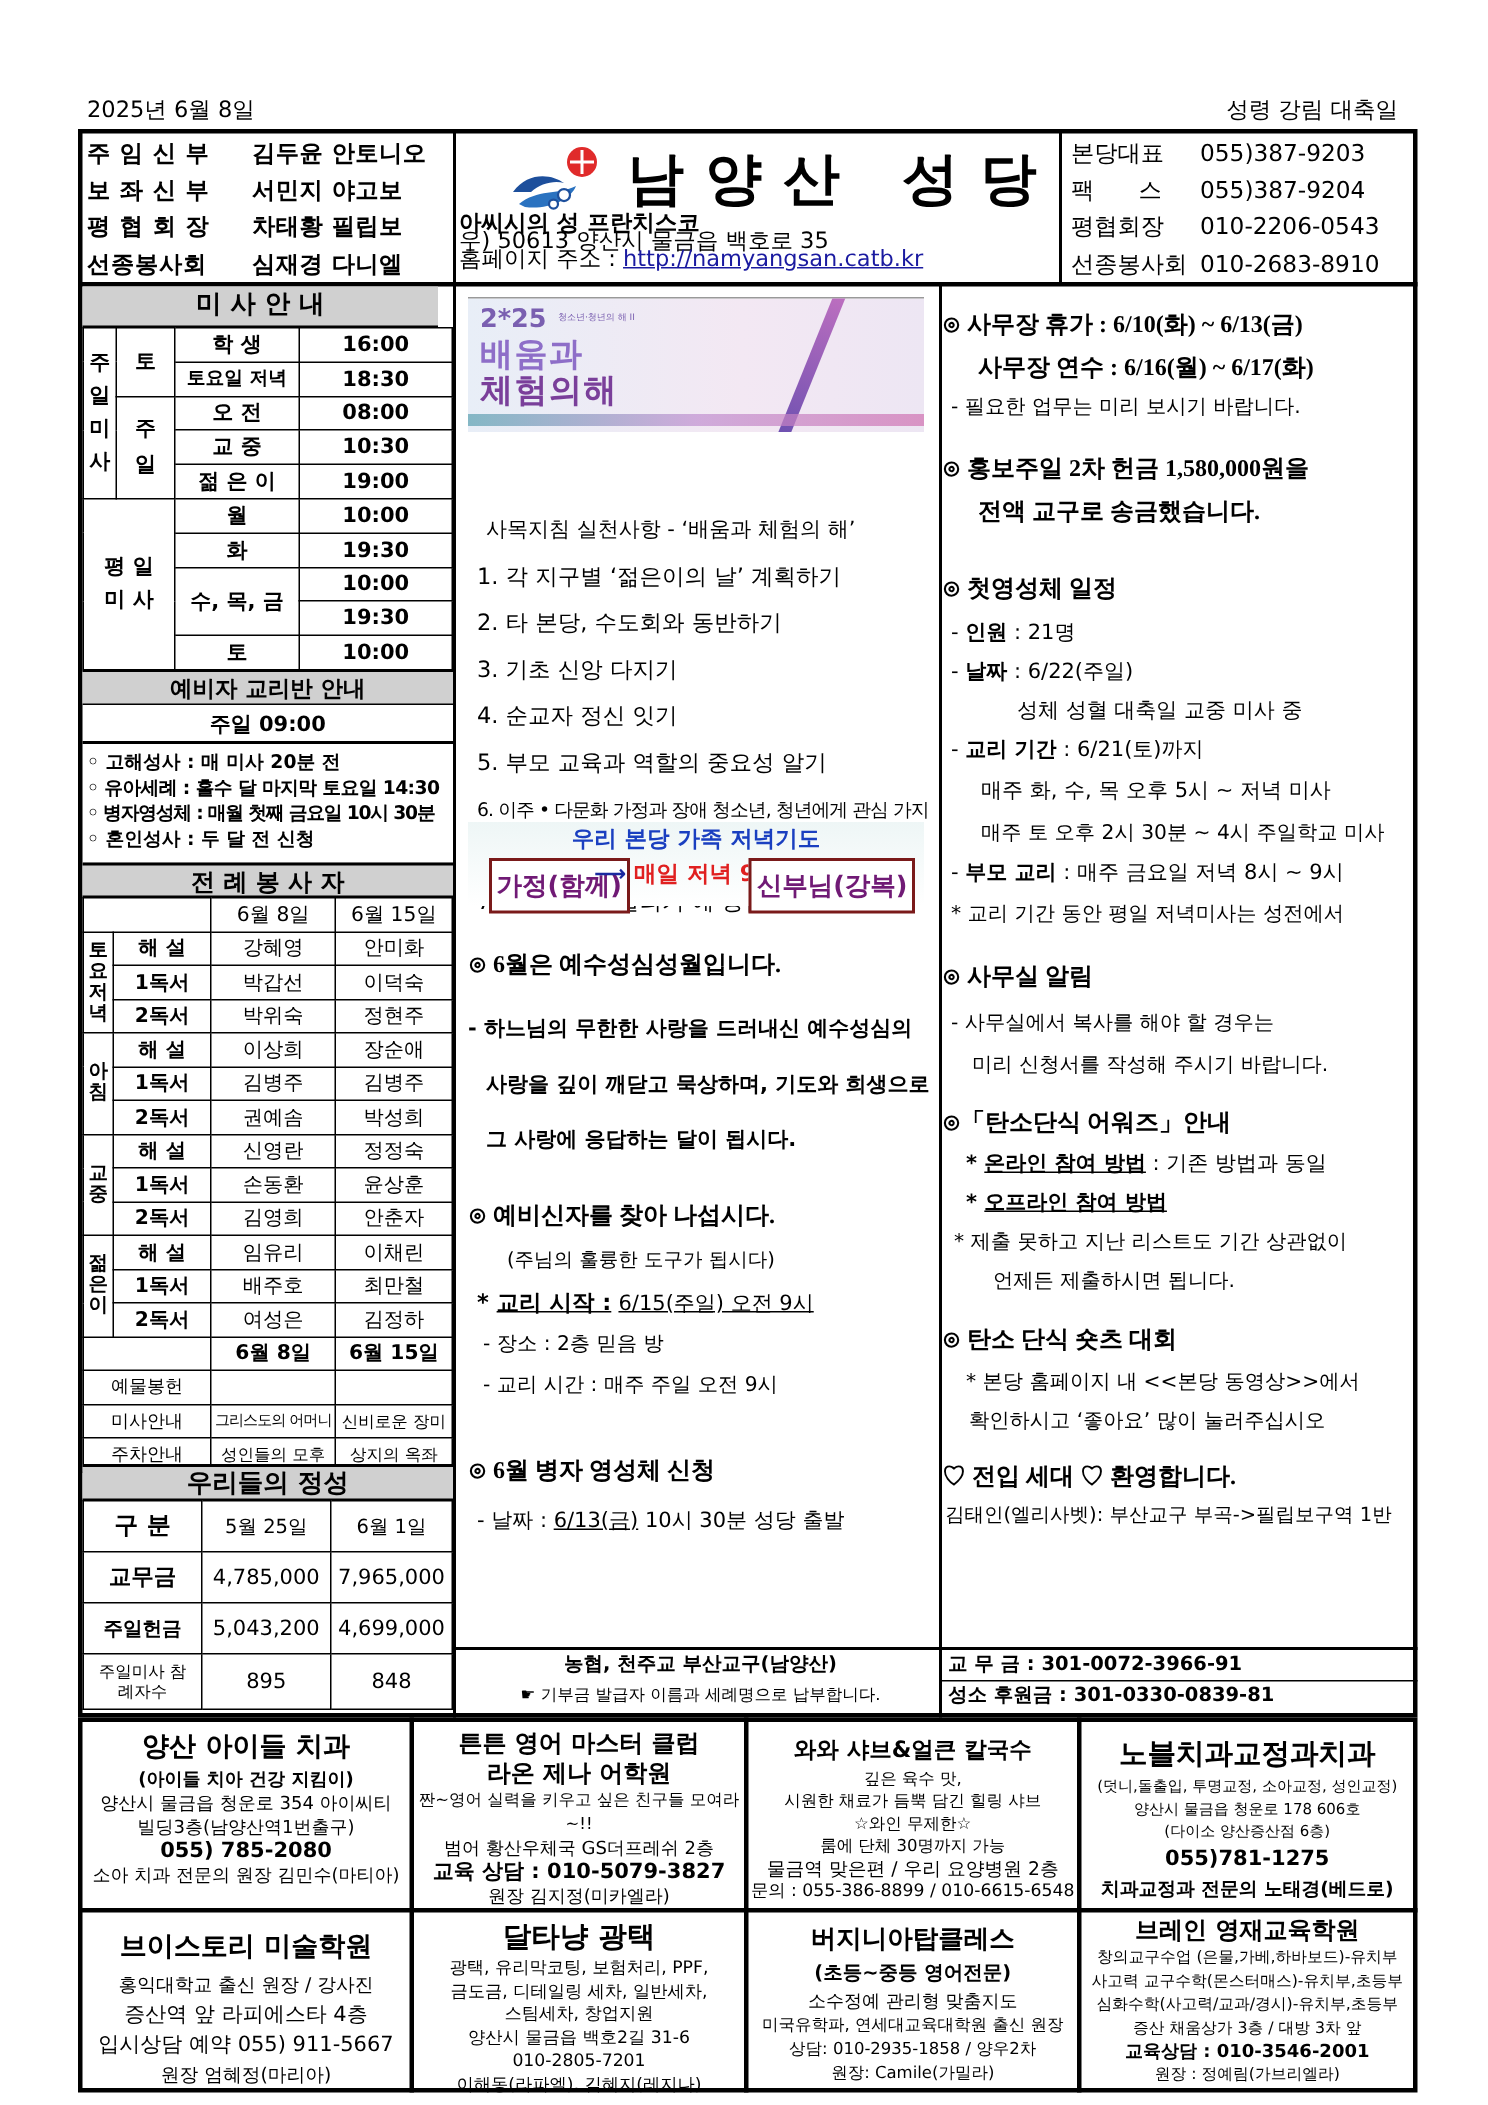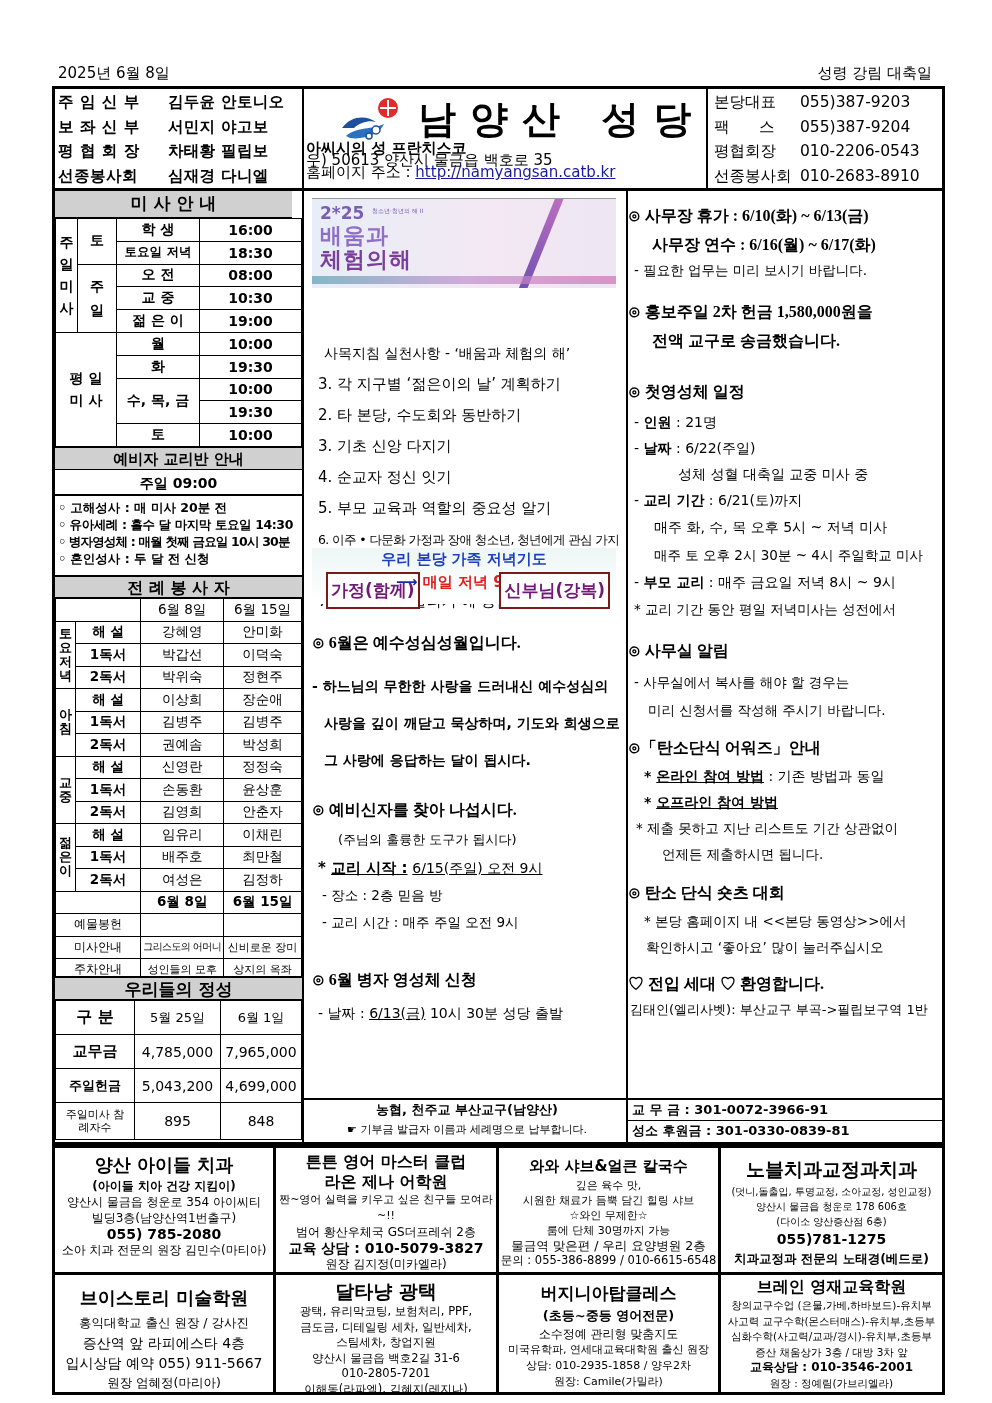--- a/index.html
+++ b/index.html
@@ -322,21 +322,21 @@
   <div class="y">2*25</div>
   <div class="sm">청소년·청년의 해 II</div>
   <div class="t1">배움과</div>
   <div class="t2">체험의해</div>
   <div class="cross"></div>
   <div class="bar"></div>
 </div>
 
 <div class="abs mid-text" style="left:318px;top:294px;width:305px;">
   <div style="padding-left:6px;font-size:14px;">사목지침 실천사항 - ‘배움과 체험의 해’</div>
-  <div>3. 각 지구별 ‘젊은이의 날’ 계획하기</div>
+  <div>1. 각 지구별 ‘젊은이의 날’ 계획하기</div>
   <div>2. 타 본당, 수도회와 동반하기</div>
   <div>3. 기초 신앙 다지기</div>
   <div>4. 순교자 정신 잇기</div>
   <div>5. 부모 교육과 역할의 중요성 알기</div>
   <div style="font-size:12.5px;letter-spacing:-0.6px;">6. 이주 • 다문화 가정과 장애 청소년, 청년에게 관심 가지기</div>
   <div>7. ‘공동의 집 살리기’에 동참하기</div>
 </div>
 
 <div class="abs prayer">
   <div class="t">우리 본당 가족 저녁기도</div>

